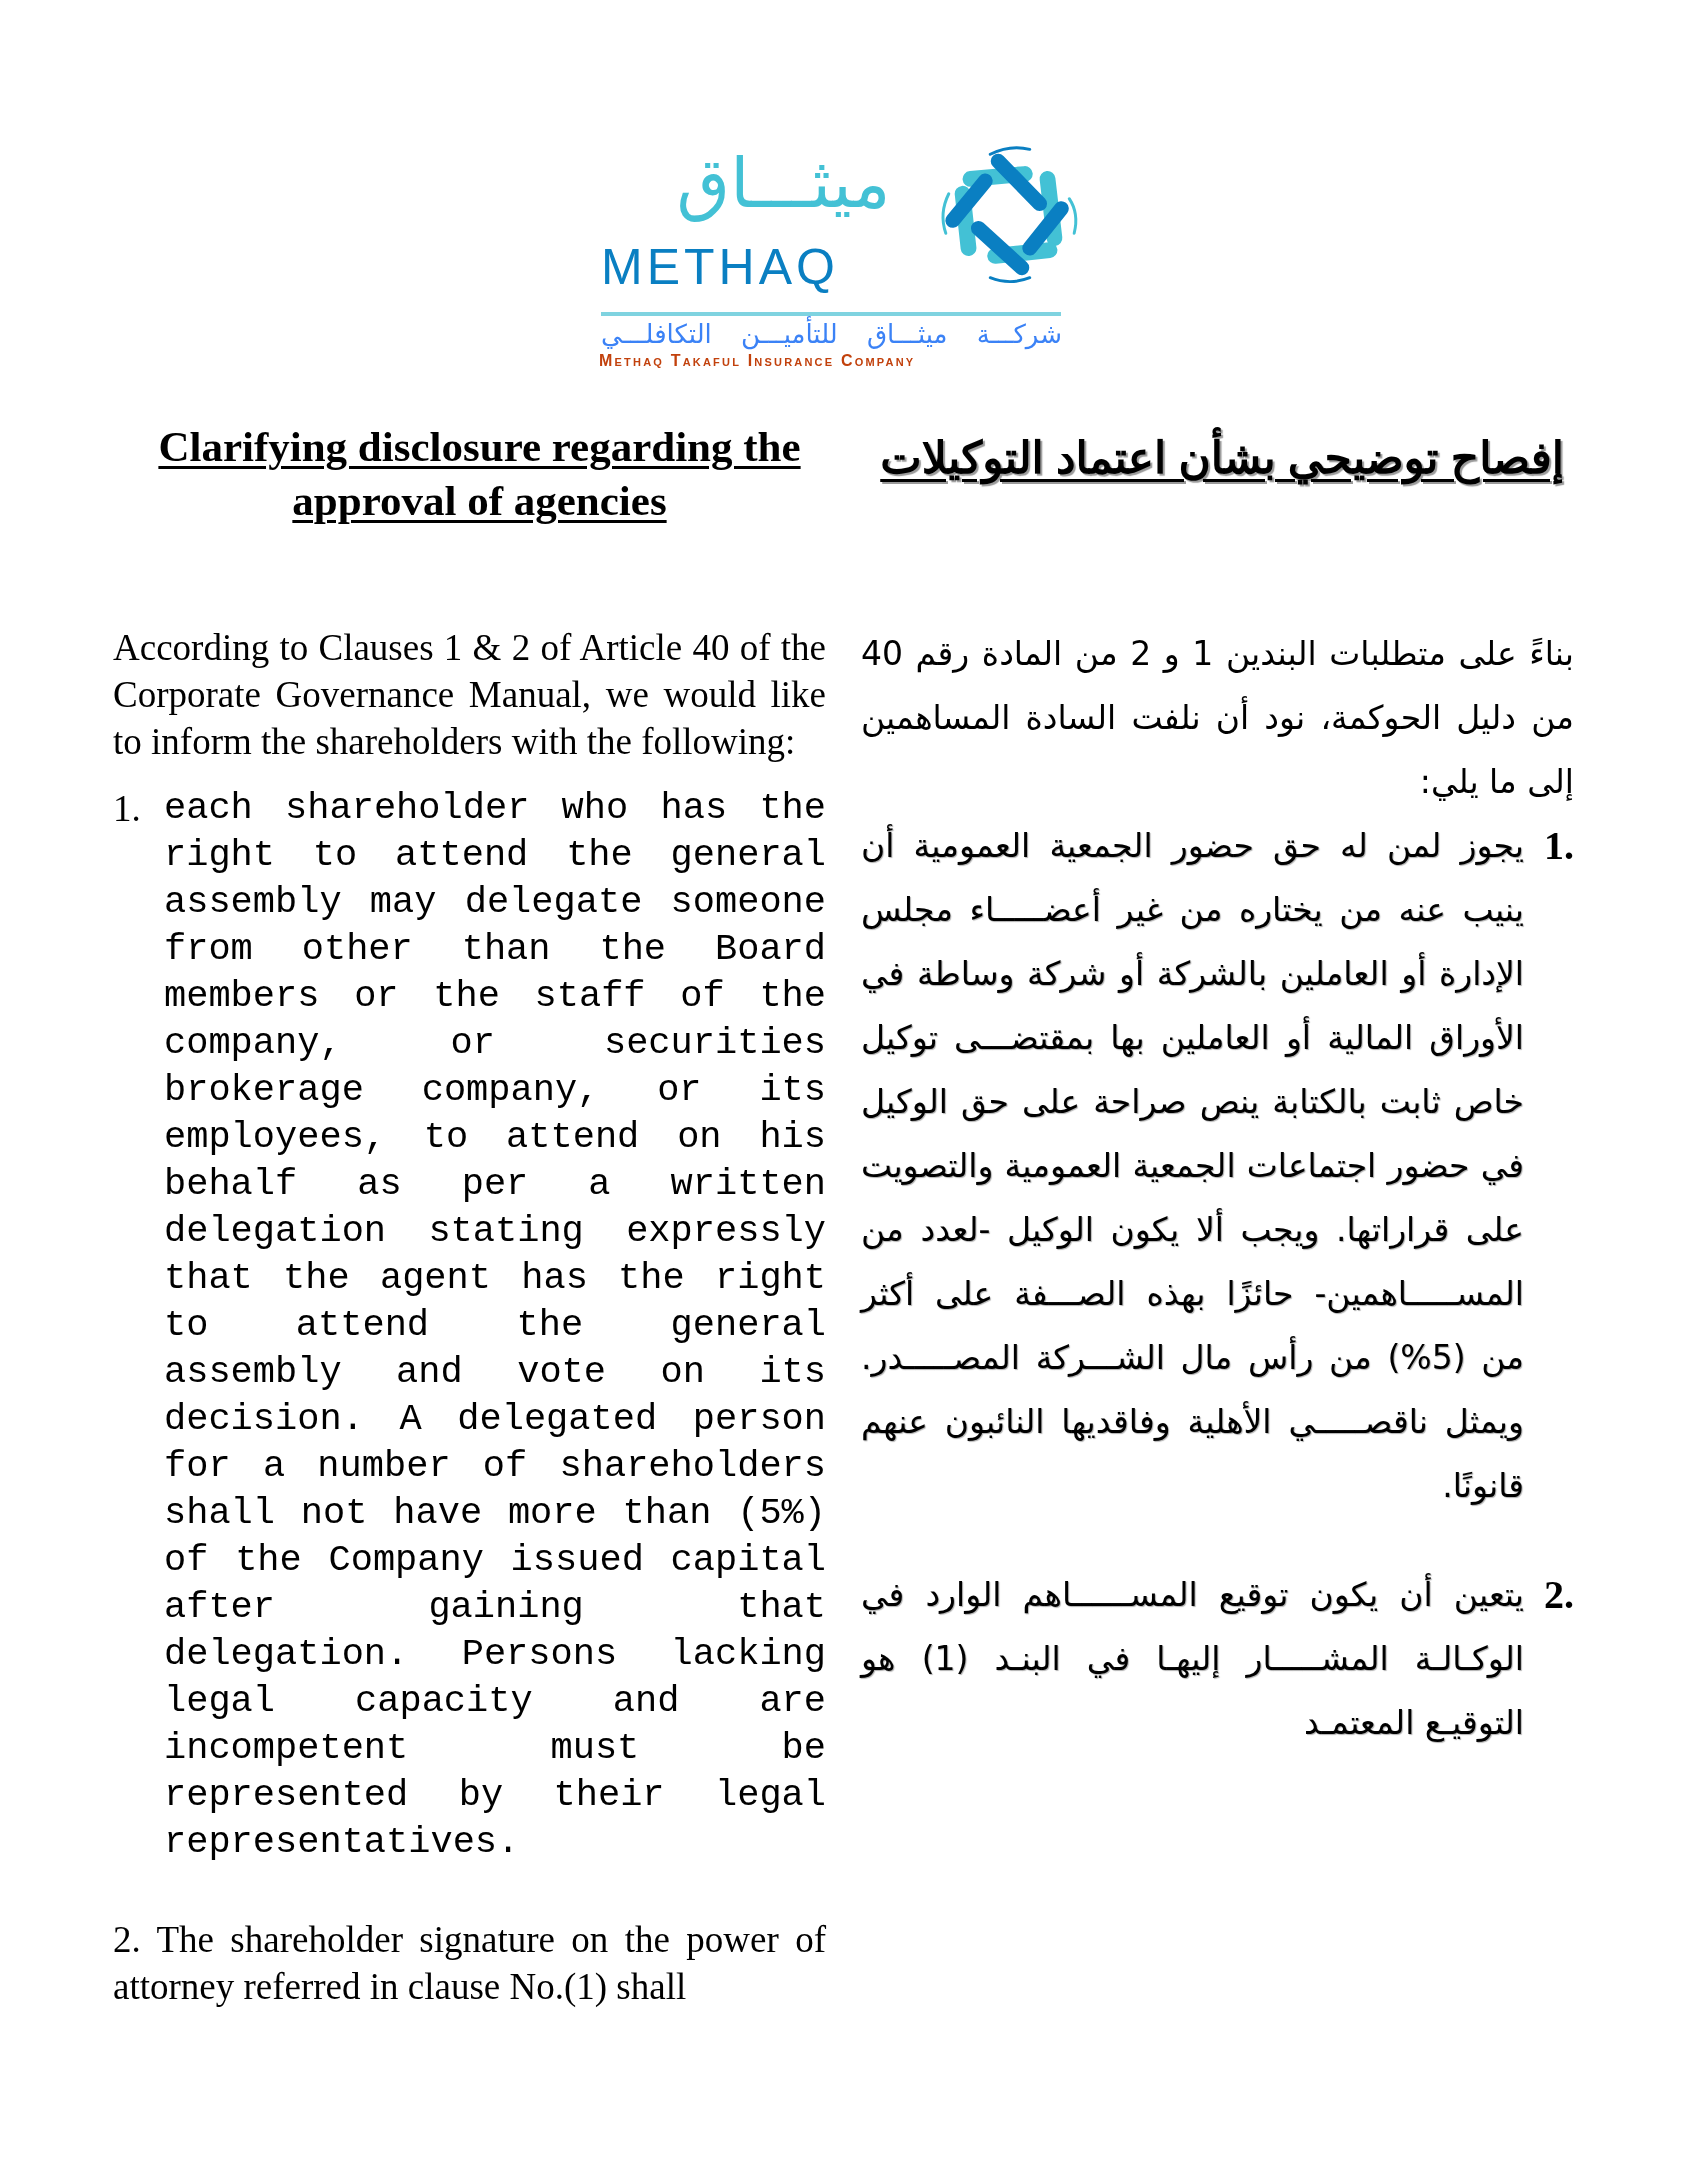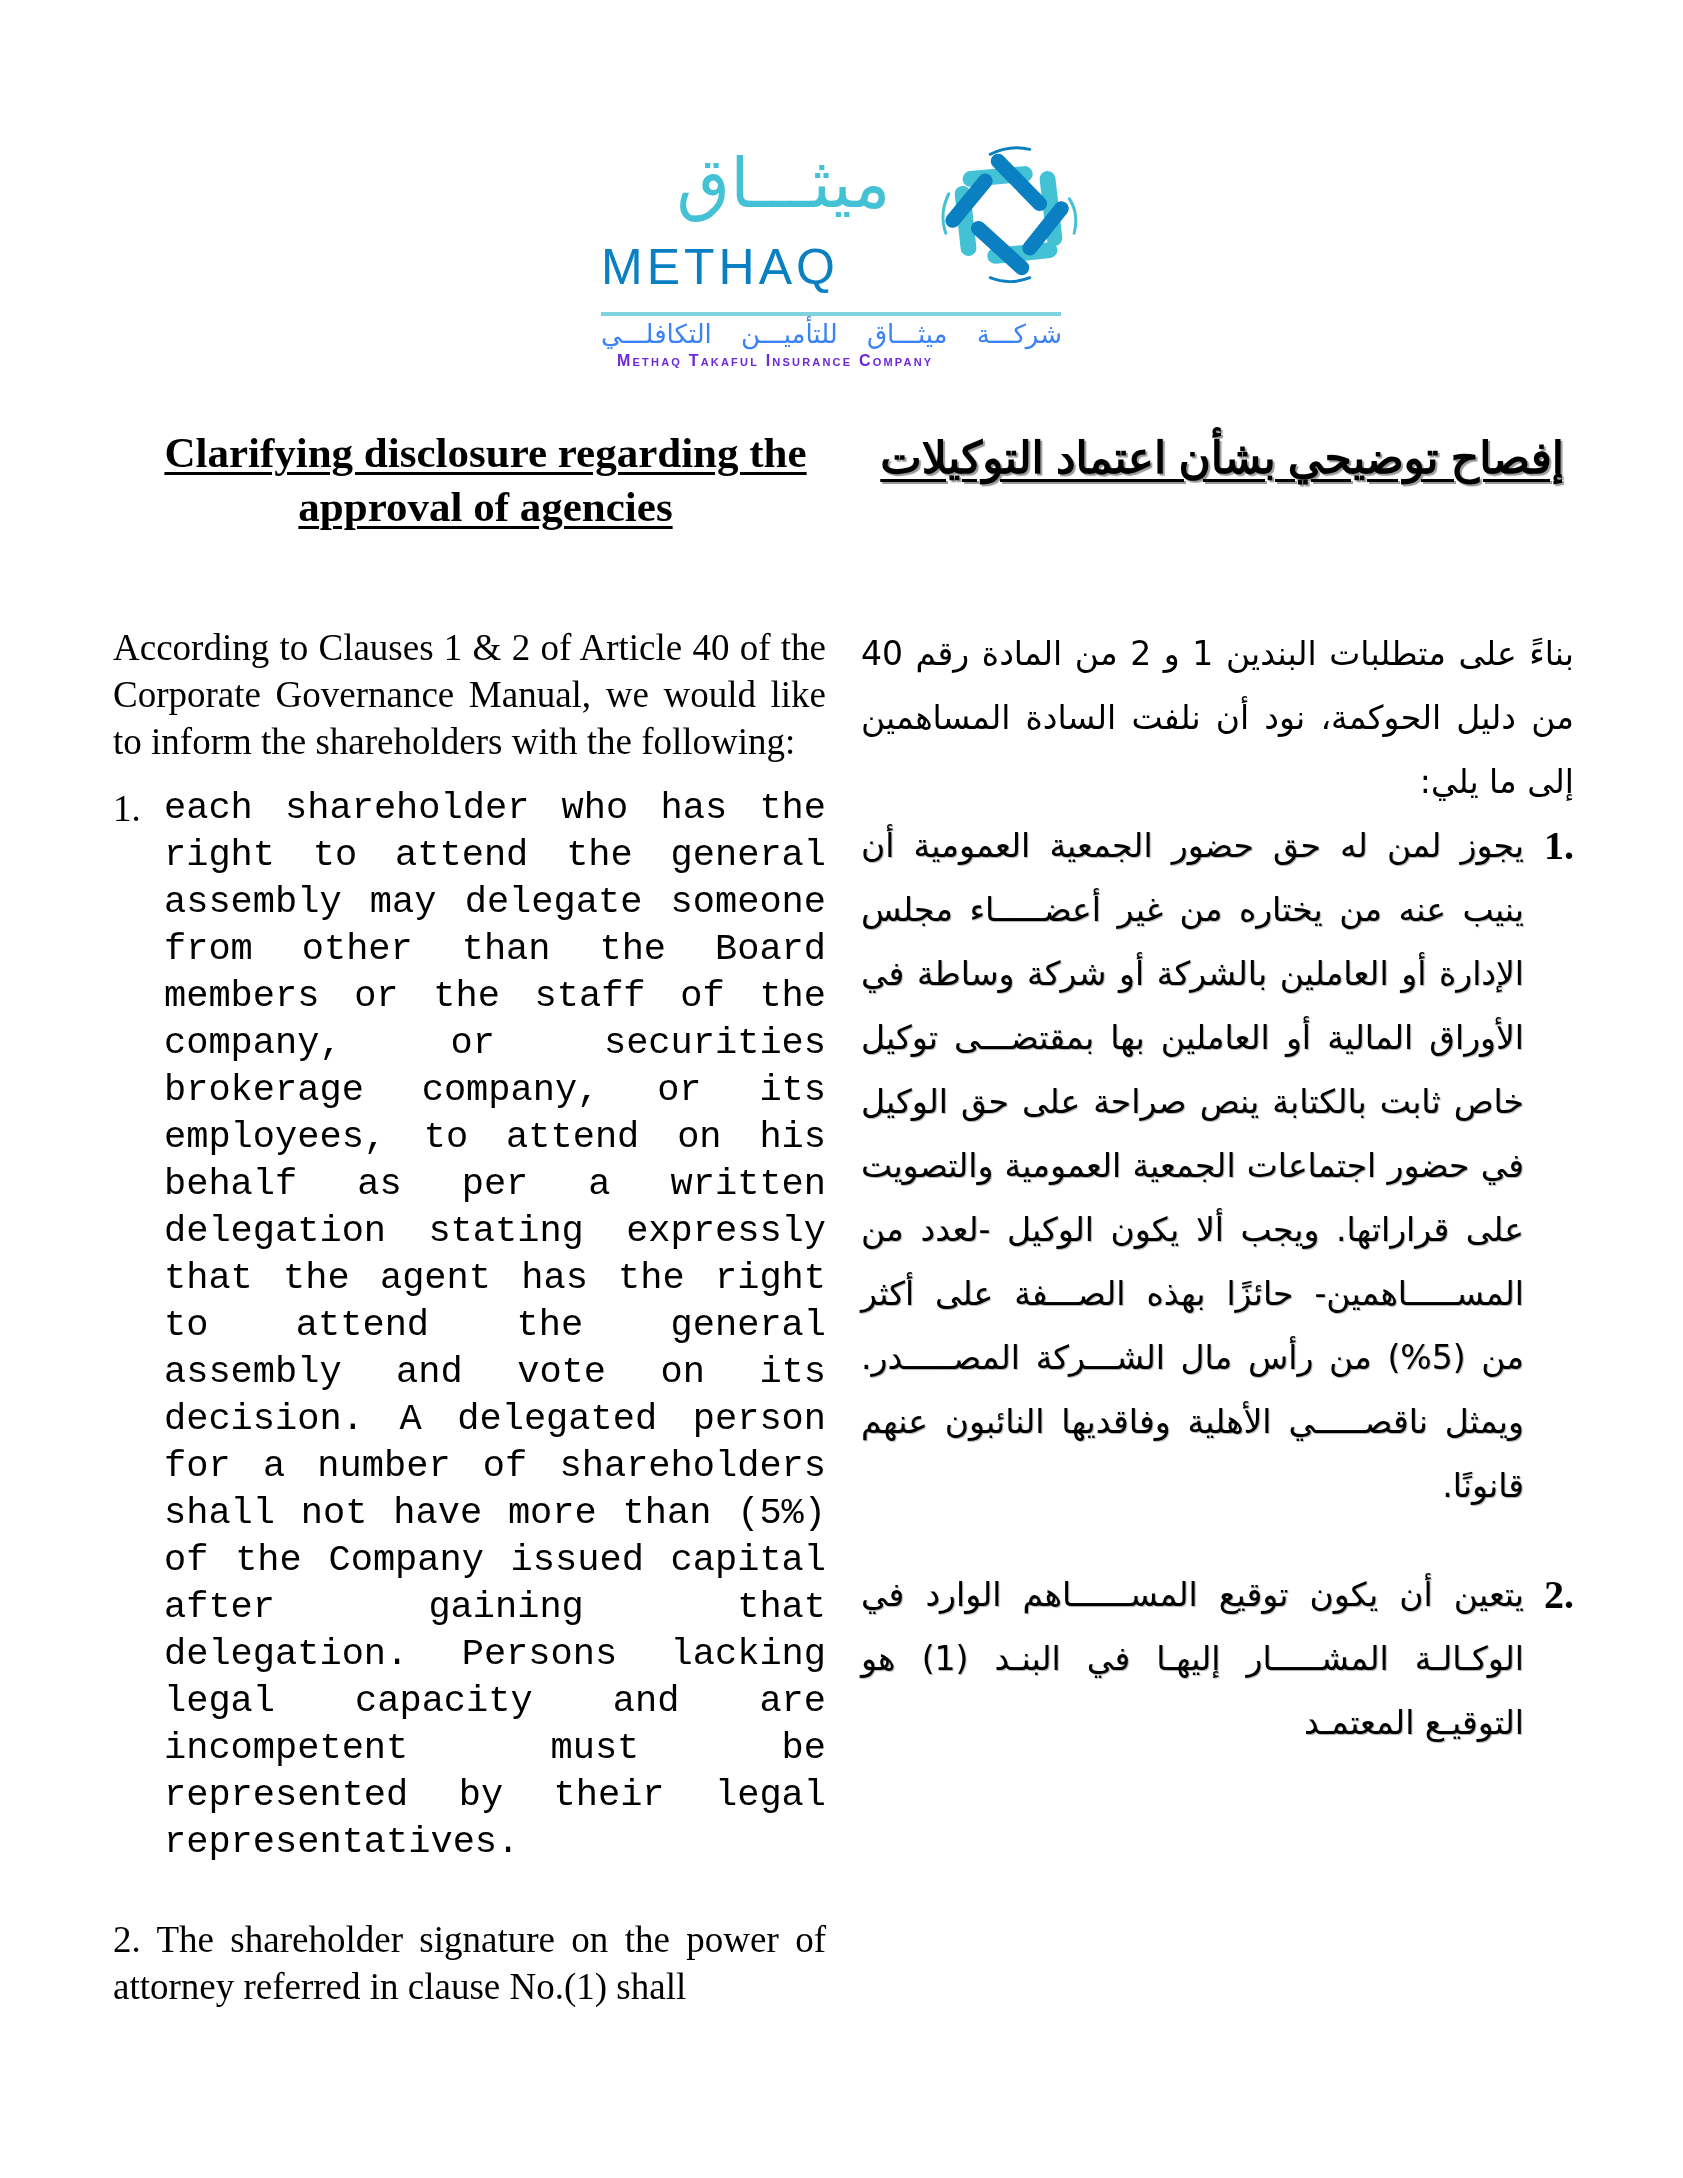--- a/index.html
+++ b/index.html
@@ -18,23 +18,23 @@
     color: #0a7fc2; letter-spacing: 4px; font-weight: normal;
   }
   .logo-emblem { position: absolute; left: 332px; top: 0px; width: 158px; height: 149px; }
   .logo-rule { position: absolute; left: 2px; top: 173px; width: 460px; height: 4px; background: #7fd3e0; }
   .logo-arabic-company {
     position: absolute; left: 2px; top: 178px; width: 461px; height: 34px;
     font-family: "DejaVu Sans", sans-serif; font-size: 26px; line-height: 34px;
     color: #3b82f6; direction: rtl; text-align: justify; text-align-last: justify;
   }
   .logo-latin-company {
-    position: absolute; left: 18px; top: 212px; width: 461px; height: 20px;
+    position: absolute; left: 0; top: 212px; width: 461px; height: 20px;
     font-family: "Liberation Sans", sans-serif; font-weight: bold; font-size: 16px; line-height: 20px;
-    color: #6d28d9; letter-spacing: 2.2px; font-variant: small-caps; white-space: nowrap;
+    color: #c2410c; letter-spacing: 2.2px; font-variant: small-caps; white-space: nowrap;
   }
 
   
   .title-en {
     position: absolute; left: 119px; top: 416px; width: 713px;
     font-family: "Liberation Serif", serif; font-weight: bold; font-size: 43px; line-height: 54px;
     text-align: center; text-decoration: underline; text-decoration-thickness: 3px; text-underline-offset: 5px;
   }
   .title-ar {
     position: absolute; left: 851px; top: 428px; width: 713px;
@@ -96,21 +96,21 @@
       <path d="M140 60 Q150 75 145 95" stroke="#43c1d5" stroke-width="3"></path>
       <path d="M100 140 Q80 148 60 140" stroke="#0a7fc2" stroke-width="3"></path>
       <path d="M15 95 Q8 75 18 55" stroke="#43c1d5" stroke-width="3"></path>
     </g>
   </svg>
   <div class="logo-rule"></div>
   <div class="logo-arabic-company">شركـــة ميثـــاق للتأميـــن التكافلـــي</div>
   <div class="logo-latin-company">Methaq Takaful Insurance Company</div>
 </div>
 
-<h1 class="title-en" style="margin:10px;">Clarifying disclosure regarding the approval of agencies</h1>
+<h1 class="title-en" style="margin:4px;">Clarifying disclosure regarding the approval of agencies</h1>
 <h1 class="title-ar" style="margin:0;">إفصاح توضيحي بشأن اعتماد التوكيلات</h1>
 
 <div class="col-en">
   <p class="en-intro">According to Clauses 1 &amp; 2 of Article 40 of the Corporate Governance Manual, we would like to inform the shareholders with the following:</p>
   <div class="en-item en-item1">
     <span class="num">1.</span>
     <span class="txt">each shareholder who has the right to attend the general assembly may delegate someone from other than the Board members or the staff of the company, or securities brokerage company, or its employees, to attend on his behalf as per a written delegation stating expressly that the agent has the right to attend the general assembly and vote on its decision. A delegated person for a number of shareholders shall not have more than (5%) of the Company issued capital after gaining that delegation. Persons lacking legal capacity and are incompetent must be represented by their legal representatives.</span>
   </div>
   <div class="en-item2">
     <span>2.</span>

